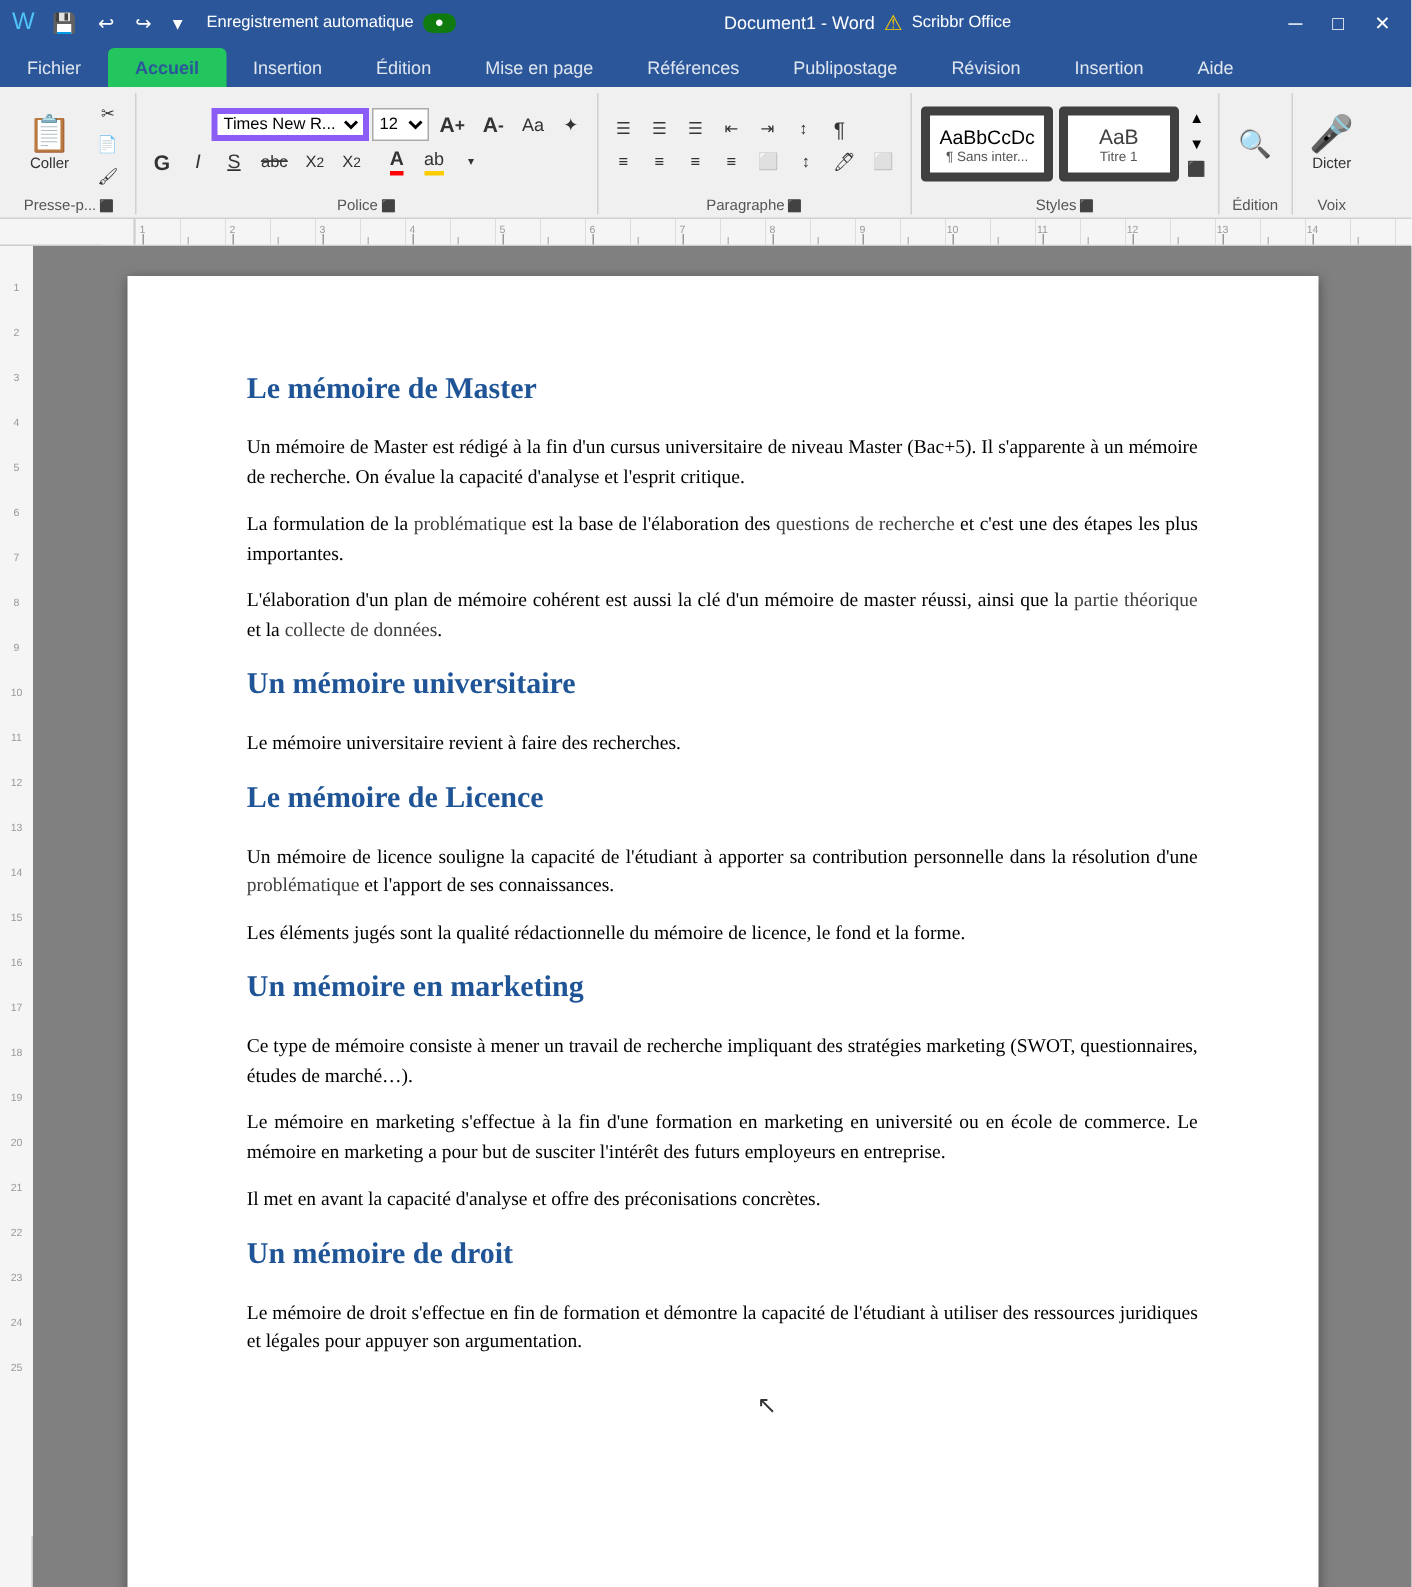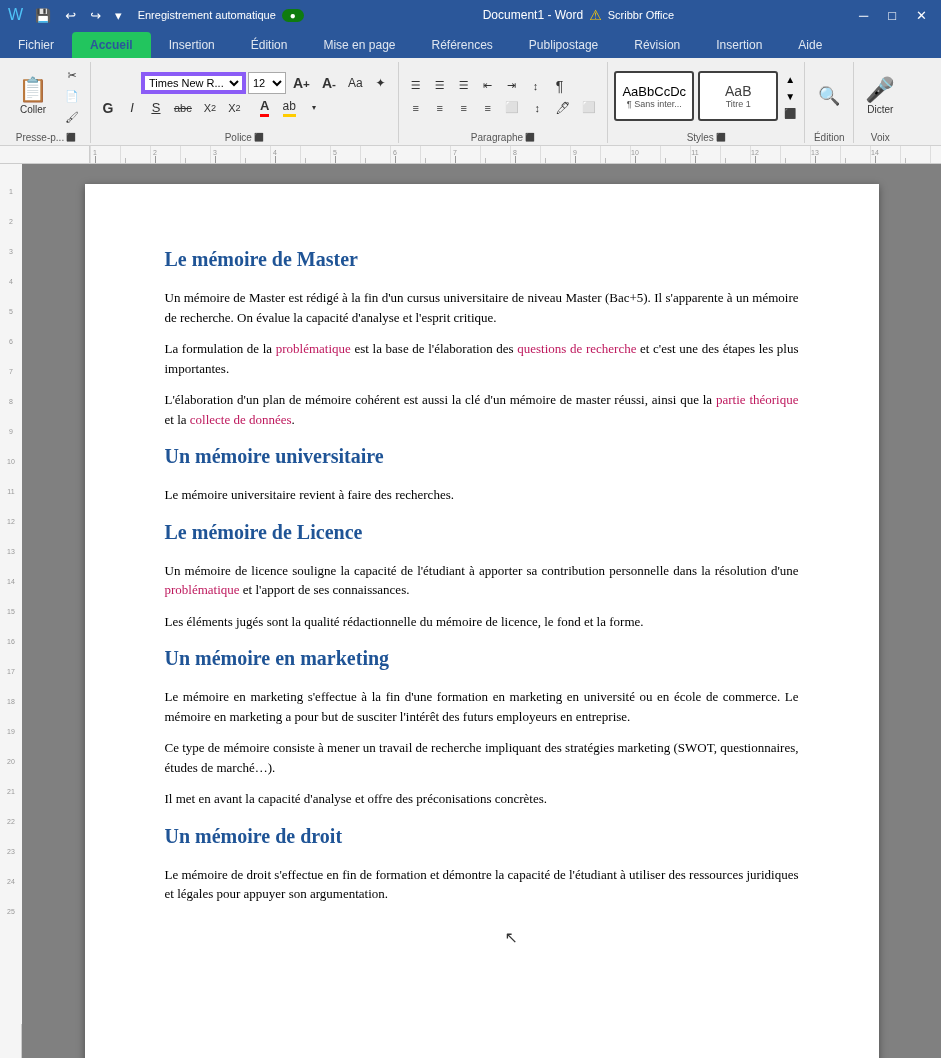--- a/index.html
+++ b/index.html
@@ -111,21 +111,21 @@
       border: 1px solid #aaa;
       background: white;
       cursor: pointer;
     }
 
     .ribbon-col { display: flex; flex-direction: column; gap: 1px; }
     .ribbon-row { display: flex; align-items: center; gap: 2px; }
     .styles-content { display: flex; align-items: center; gap: 4px; flex: 1; }
     .style-btn {
       background: white;
-      border: 2px solid #404040;
+      border: 6px solid #404040;
       cursor: pointer;
       border-radius: 3px;
       padding: 2px 6px;
       font-size: 11px;
       min-width: 80px;
       height: 50px;
       display: flex;
       flex-direction: column;
       align-items: center;
       justify-content: center;
@@ -231,21 +231,21 @@
     .doc-h1 {
       font-size: 20px;
       font-weight: bold;
       color: #1f5496;
       margin-bottom: 14px;
     }
     .doc-p {
       margin-bottom: 12px;
       text-align: justify;
     }
-    .doc-link { color: #be185d; text-decoration: none; }
+    .doc-link { color: #404040; text-decoration: none; }
 
     
     .strikethrough { text-decoration: line-through; }
     .bold { font-weight: bold; }
     .italic { font-style: italic; }
     .underline { text-decoration: underline; }
 
     
     .ribbon-group-label-bar {
       font-size: 10px;
@@ -546,24 +546,24 @@
       <div class="doc-h1">Le mémoire de Licence</div>
       <div class="doc-p">
         Un mémoire de licence souligne la capacité de l'étudiant à apporter sa contribution personnelle dans la résolution d'une <a class="doc-link">problématique</a> et l'apport de ses connaissances.
       </div>
       <div class="doc-p">
         Les éléments jugés sont la qualité rédactionnelle du mémoire de licence, le fond et la forme.
       </div>
 
       <div class="doc-h1">Un mémoire en marketing</div>
       <div class="doc-p">
+        Ce type de mémoire consiste à mener un travail de recherche impliquant des stratégies marketing (SWOT, questionnaires, études de marché…).
+      </div>
+      <div class="doc-p">
         Le mémoire en marketing s'effectue à la fin d'une formation en marketing en université ou en école de commerce. Le mémoire en marketing a pour but de susciter l'intérêt des futurs employeurs en entreprise.
-      </div>
-      <div class="doc-p">
-        Ce type de mémoire consiste à mener un travail de recherche impliquant des stratégies marketing (SWOT, questionnaires, études de marché…).
       </div>
       <div class="doc-p">
         Il met en avant la capacité d'analyse et offre des préconisations concrètes.
       </div>
 
       <div class="doc-h1">Un mémoire de droit</div>
       <div class="doc-p">
         Le mémoire de droit s'effectue en fin de formation et démontre la capacité de l'étudiant à utiliser des ressources juridiques et légales pour appuyer son argumentation.
       </div>
 

